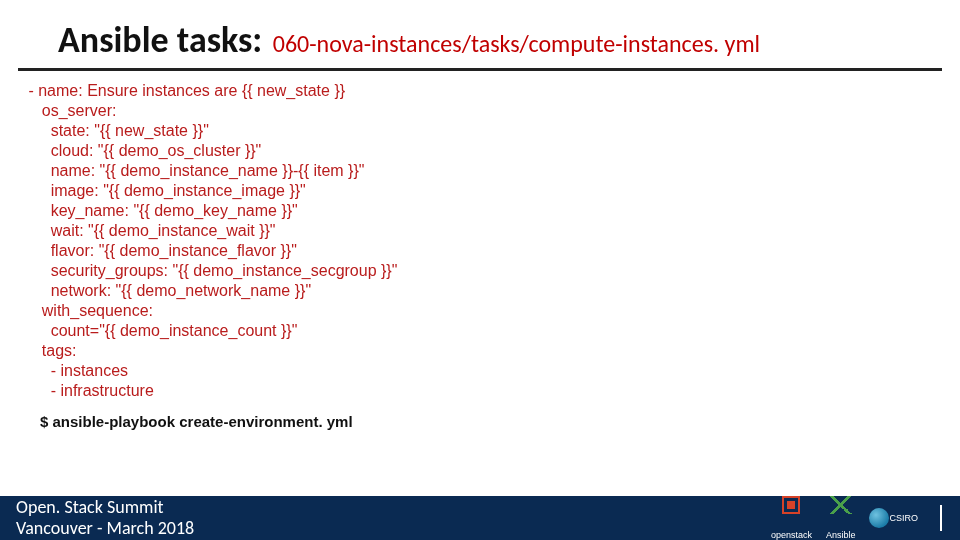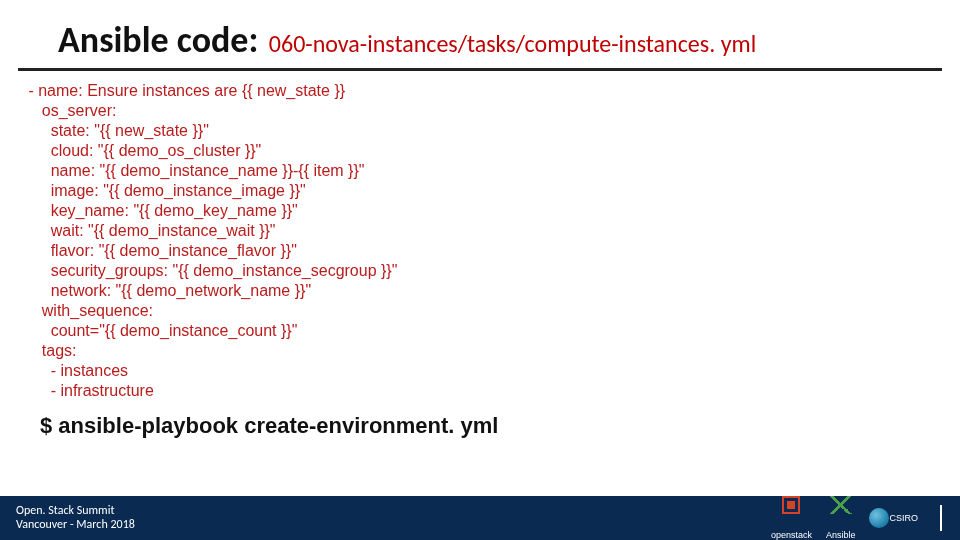--- a/index.html
+++ b/index.html
@@ -40,41 +40,41 @@
   .code-block {
     font-family: Arial, Helvetica, sans-serif;
     font-size: 16px;
     line-height: 1.25;
     color: #b91c1c;
     padding: 4px 0 0 24px;
     white-space: pre;
   }
   .command-line {
     font-family: Arial, Helvetica, sans-serif;
-    font-size: 22px;
+    font-size: 15px;
     font-weight: 700;
     color: #111;
     padding: 12px 0 0 40px;
   }
   .footer {
     position: absolute;
     bottom: 0;
     left: 0;
     right: 0;
     height: 44px;
     background: #0a2a52;
     display: flex;
     align-items: center;
     justify-content: space-between;
     padding: 0 18px 0 16px;
   }
   .footer-text {
     color: #fff;
     font-family: "Segoe UI", "Calibri", Arial, sans-serif;
-    font-size: 12px;
+    font-size: 18px;
     line-height: 1.15;
     text-align: left;
   }
   .footer-logos {
     display: flex;
     align-items: center;
     gap: 14px;
   }
   .logo {
     display: flex;
@@ -113,21 +113,21 @@
   .vline {
     width:2px; height:26px; background:#fff; margin-left:8px;
   }
 </style>
 </head>
 <body>
 
 <div class="slide">
 
   <div class="title-row">
-    <span class="title-main">Ansible code:</span>
+    <span class="title-main">Ansible tasks:</span>
     <span class="title-sub">060-nova-instances/tasks/compute-instances. yml</span>
   </div>
 
   <div class="code-block"> - name: Ensure instances are {{ new_state }}
     os_server:
       state: "{{ new_state }}"
       cloud: "{{ demo_os_cluster }}"
       name: "{{ demo_instance_name }}-{{ item }}"
       image: "{{ demo_instance_image }}"
       key_name: "{{ demo_key_name }}"

